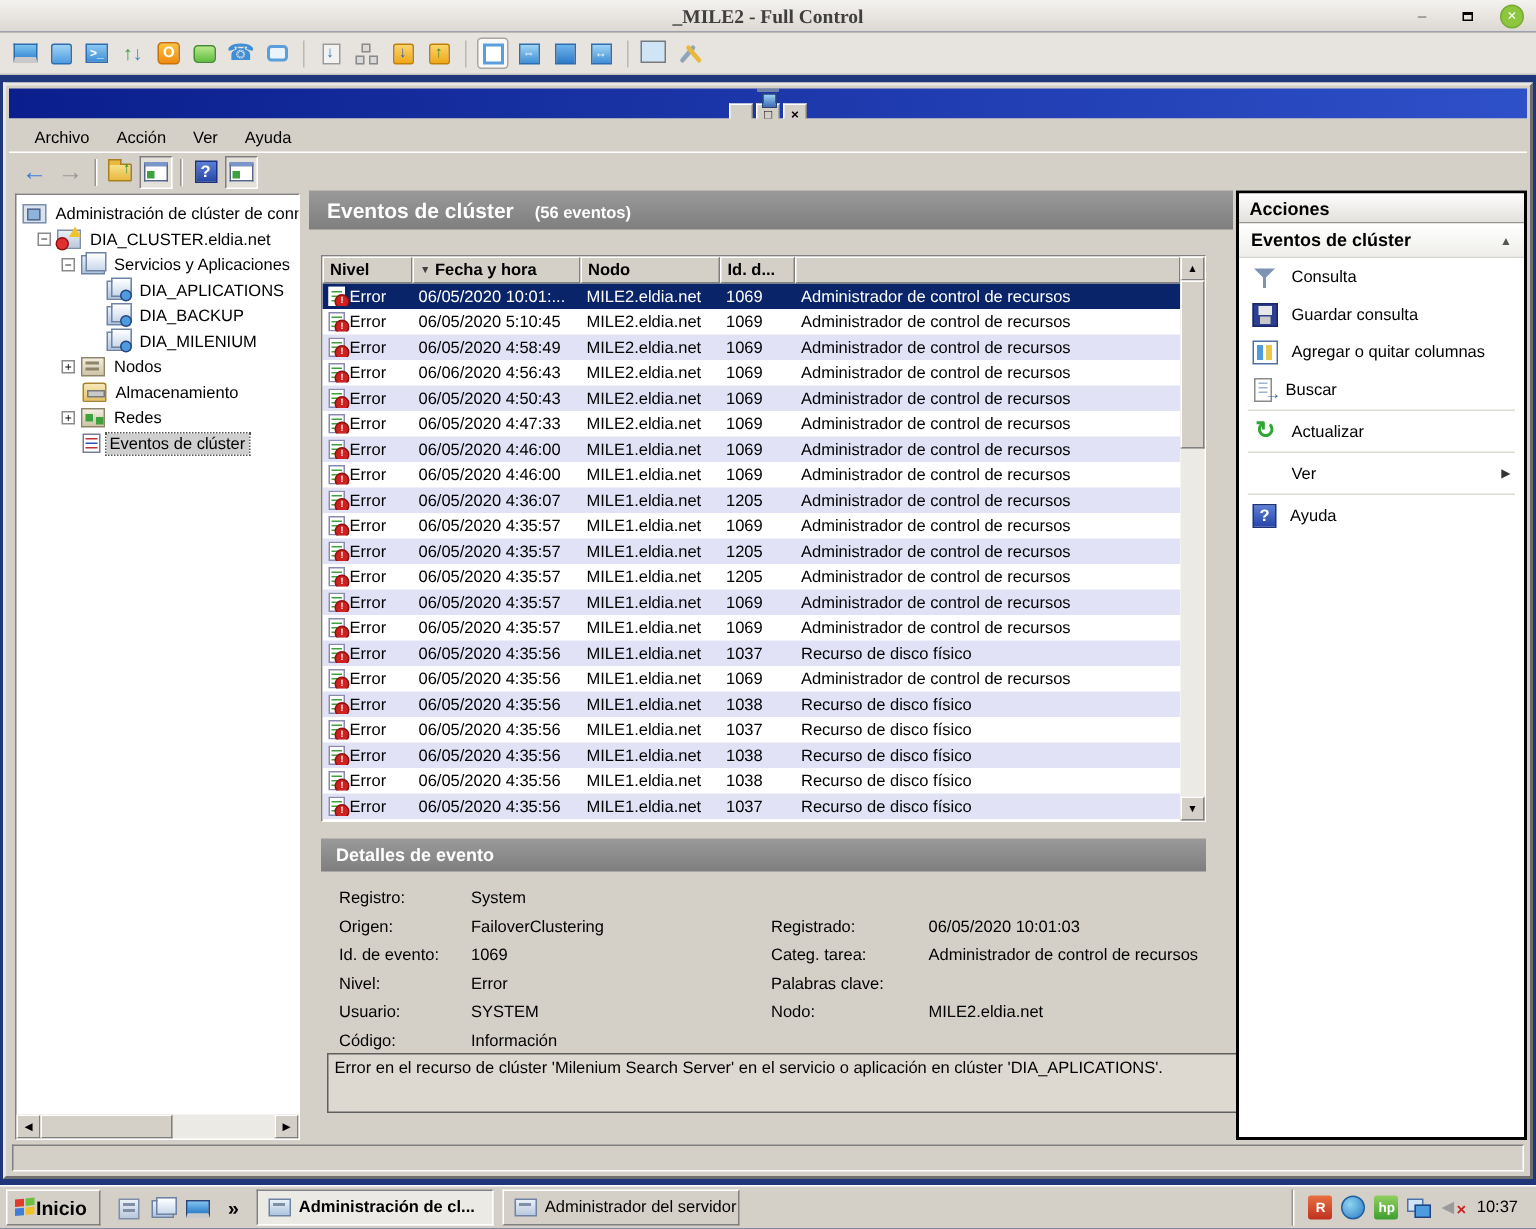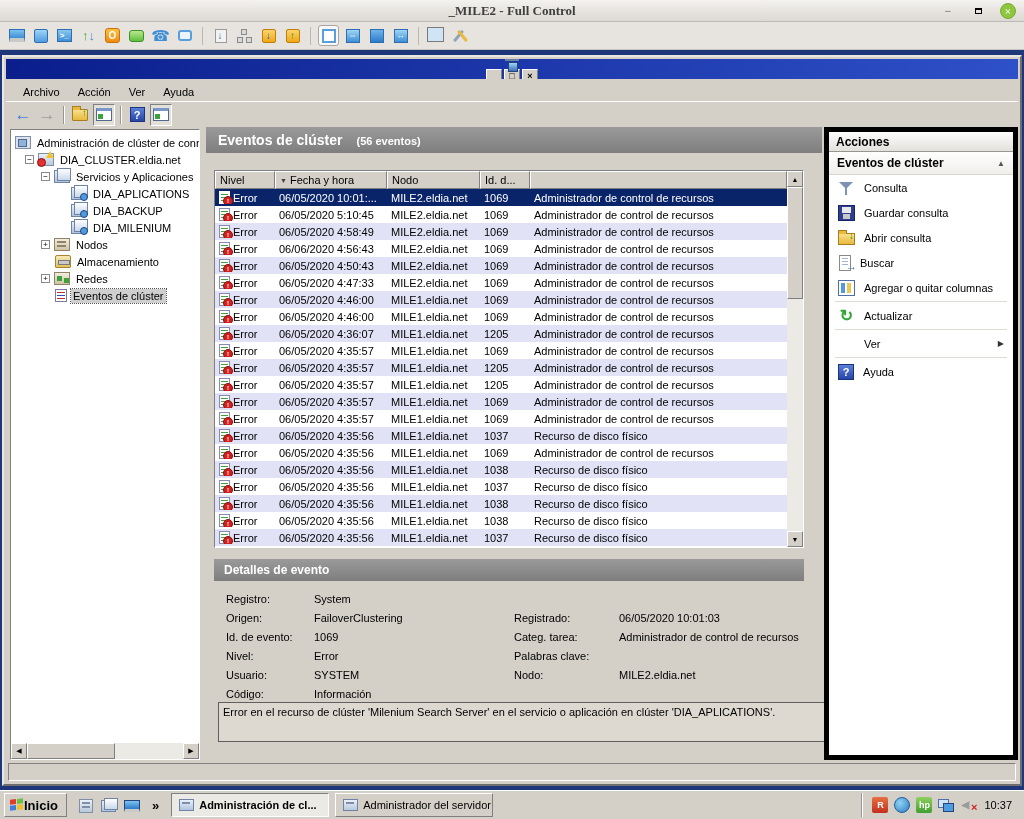--- a/index.html
+++ b/index.html
@@ -101,21 +101,21 @@
   .scroll-btn { width:16px; height:16px; background:#D4D0C8; display:flex; align-items:center; justify-content:center; font-size:7px; color:#000; flex:none; }
   .tree-hthumb { width:88px; height:16px; background:#D4D0C8; margin-left:0; }
 
   .mid-pane { left:200px; top:0; width:616px; bottom:0; }
   .pane-hdr { left:0; top:0; width:616px; height:26px; background:linear-gradient(#9A9A9A,#7E7E7E); color:#FFF; display:flex; align-items:baseline; padding:5px 12px; gap:14px; }
   .pane-hdr .t1 { font-size:14px; font-weight:bold; }
   .pane-hdr .t2 { font-size:11px; font-weight:bold; }
 
   .evt-table { left:8px; top:43px; width:590px; height:378px; background:#FFF; border:1px solid; border-color:#808080 #FFF #FFF #808080; display:flex; }
   .tcols { width:572px; overflow:hidden; }
-  .thead { display:flex; height:18px; background:#D4D0C8; }
+  .thead { display:flex; height:18px; background:#D4D0C8;font-weight:bold; }
   .th { border:1px solid; border-color:#FFF #808080 #808080 #FFF; padding:2px 4px; display:flex; align-items:center; gap:3px; overflow:hidden; white-space:nowrap; }
   .sort-glyph { font-size:7px; color:#404040; }
   .c-level { width:60px; flex:none; } .c-date { width:112px; flex:none; } .c-node { width:93px; flex:none; } .c-id { width:50px; flex:none; } .c-cat { width:217px; flex:none; } .c-blank { flex:1; }
   .t-row { display:flex; height:17px; align-items:center; }
   .t-row:nth-of-type(odd) { background:#E2E2F6; }
   .t-row:nth-of-type(even) { background:#FFF; }
   .t-row.selected { background:#0A246A; color:#FFF; }
   .t-row .cell { padding:0 4px; white-space:nowrap; overflow:hidden; display:flex; align-items:center; gap:3px; }
   .ev-icon { width:11px; height:13px; background:#FFF; border:1px solid #8A8AB0; position:relative; flex:none; }
   .ev-icon::before { content:""; position:absolute; left:1px; top:2px; width:7px; height:1px; background:#3DA23D; box-shadow:0 3px 0 #3DA23D, 0 6px 0 #3DA23D; }
@@ -125,21 +125,21 @@
   .vthumb { height:112px; background:#D4D0C8; border:1px solid; border-color:#FFF #808080 #808080 #FFF; }
   .vspace { flex:1; }
 
   .det-hdr { left:8px; top:432px; width:590px; height:22px; background:linear-gradient(#9A9A9A,#7E7E7E); color:#FFF; font-weight:bold; font-size:12px; display:flex; align-items:center; padding:0 10px; }
   .det-body { left:8px; top:454px; width:590px; height:185px; }
   .fgrid { display:grid; grid-auto-rows:19px; align-items:center; }
   .fg-left { position:absolute; left:12px; top:8px; grid-template-columns:88px auto; }
   .fg-right { position:absolute; left:300px; top:27px; grid-template-columns:105px auto; }
   .det-msg { position:absolute; left:4px; top:121px; width:654px; height:40px; border:1px solid #5F5F5F; background:#DDD9D1; padding:3px 4px; }
 
-  .actions-pane { left:818px; top:0; width:194px; bottom:0; background:#FFF; border:5px solid #000000; }
+  .actions-pane { left:818px; top:0; width:194px; bottom:0; background:#FFF; border:2px solid #000000; }
   .act-title { height:20px; background:linear-gradient(#FDFDFD,#E3E1DC); border-bottom:1px solid #9A968F; display:flex; align-items:center; padding:0 7px; font-weight:bold; font-size:12px; }
   .act-section { height:23px; display:flex; align-items:center; justify-content:space-between; padding:0 8px; font-weight:bold; font-size:12px; background:linear-gradient(#FFFFFF,#EFEEEA); border-bottom:1px solid #D8D5CF; }
   .act-collapse { font-size:8px; color:#555; }
   .act-item { height:25px; display:flex; align-items:center; gap:9px; padding:0 9px; }
   .act-item .alabel { flex:1; }
   .act-sep { height:1px; background:#DEDBD5; margin:1px 6px; }
   .act-sub { font-size:8px; color:#333; }
   .aicon { width:17px; height:16px; position:relative; flex:none; }
   .ai-filter::before { content:""; position:absolute; left:1px; top:2px; width:0; height:0; border-left:7px solid transparent; border-right:7px solid transparent; border-top:7px solid #7E93B4; }
   .ai-filter::after { content:""; position:absolute; left:7px; top:8px; width:2px; height:7px; background:#7E93B4; }
@@ -675,30 +675,26 @@
         </div>
         <div class="act-item">
           <span class="aicon ai-filter"></span>
           <span class="alabel">Consulta</span>
         </div>
         <div class="act-item">
           <span class="aicon ai-save"></span>
           <span class="alabel">Guardar consulta</span>
         </div>
         <div class="act-item">
-          <span class="aicon ai-open"></span>
-          <span class="alabel">Abrir consulta</span>
+          <span class="aicon ai-columns"></span>
+          <span class="alabel">Agregar o quitar columnas</span>
         </div>
         <div class="act-item">
           <span class="aicon ai-search"></span>
           <span class="alabel">Buscar</span>
-        </div>
-        <div class="act-item">
-          <span class="aicon ai-columns"></span>
-          <span class="alabel">Agregar o quitar columnas</span>
         </div>
         <div class="act-sep"></div>
         <div class="act-item">
           <span class="aicon ai-refresh">↻</span>
           <span class="alabel">Actualizar</span>
         </div>
         <div class="act-sep"></div>
         <div class="act-item">
           <span class="aicon"></span>
           <span class="alabel">Ver</span>

